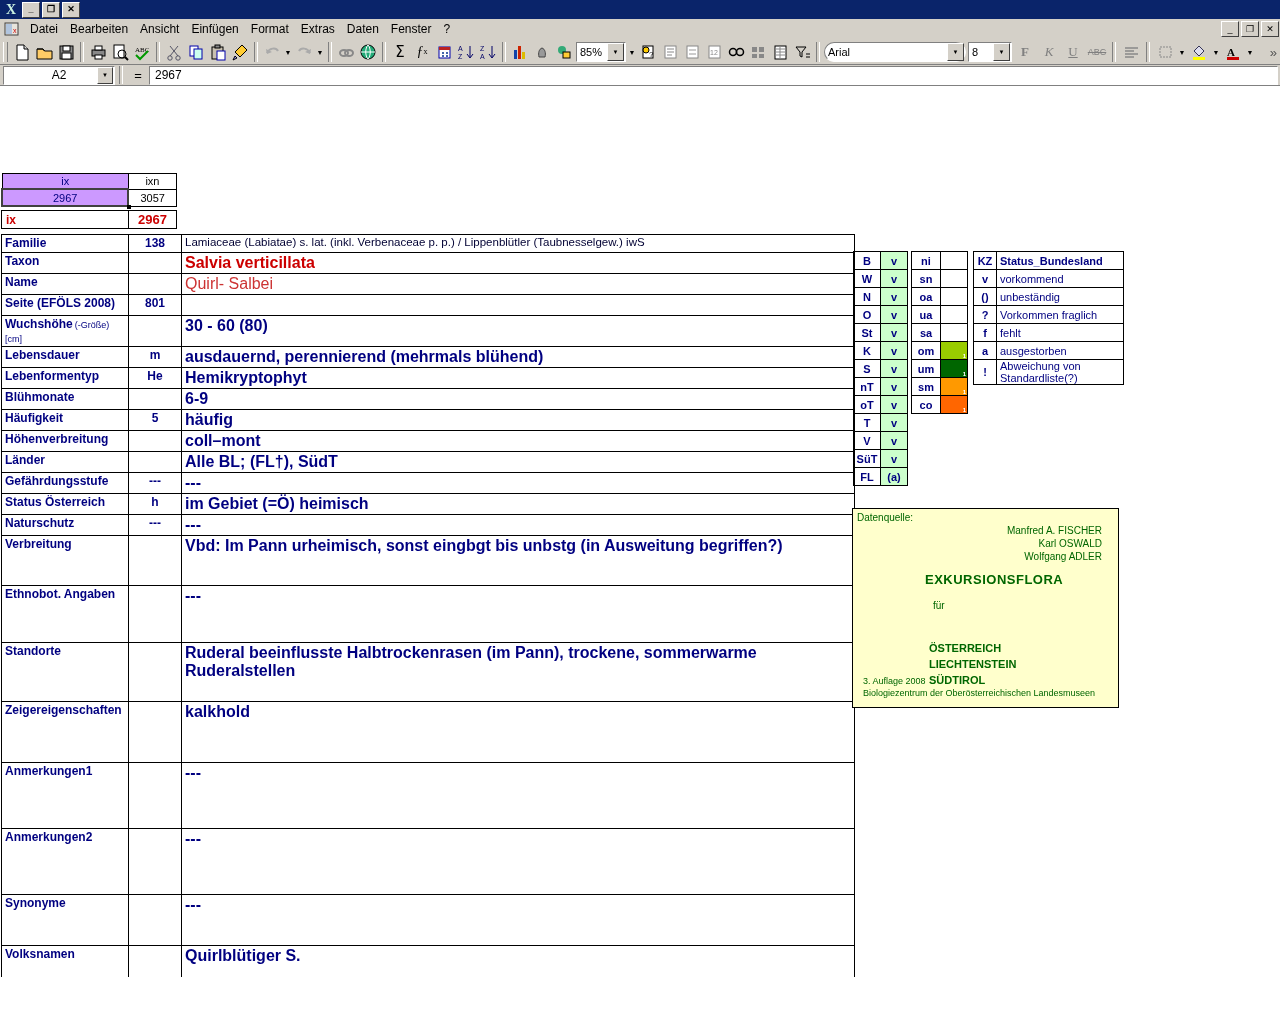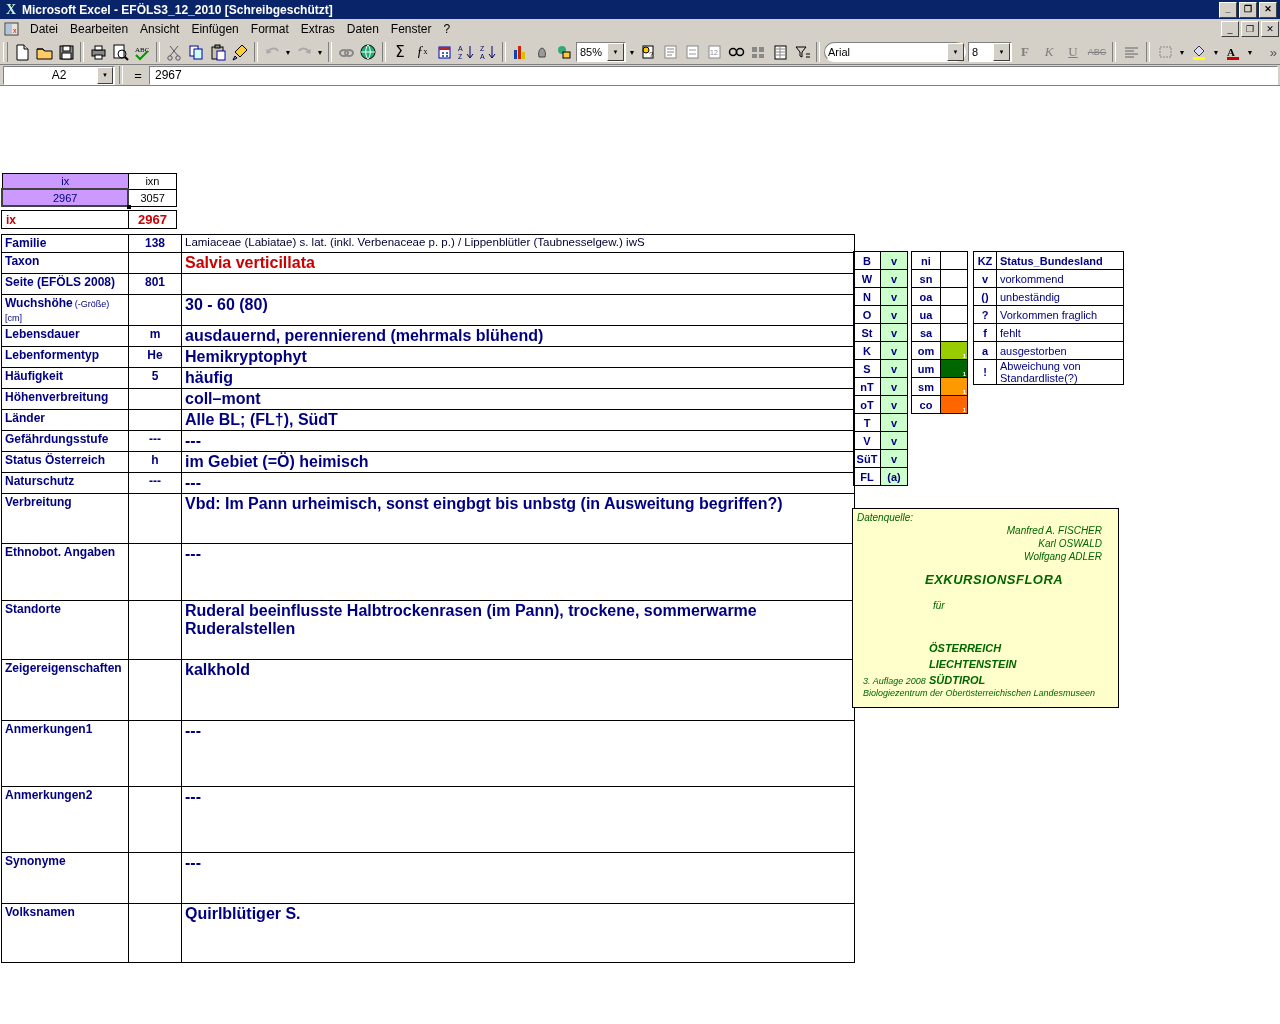--- a/index.html
+++ b/index.html
@@ -128,29 +128,28 @@
   
   .statusleg{position:absolute;border-collapse:collapse;}
   .statusleg td{border:1px solid #000000;font-size:11px;color:#000080;font-weight:bold;
                 height:17px;padding:0 3px;}
   .statusleg td.kz{width:16px;text-align:center;}
   .statusleg td.desc{width:120px;text-align:left;font-weight:normal;}
   
   .srcbox{
     position:absolute;left:852px;top:422px;width:265px;height:198px;
     background:#ffffcc;border:1px solid #000000;
-    color:#006600;font-size:10px;font-style:italic;
+    color:#006600;font-size:10px;
   }
 </style>
 </head>
 <body>
 
 <div class="titlebar">
   <span class="xl-logo">X</span>
-  <span class="title-text">Microsoft Excel - EFÖLS3_12_2010  [Schreibgeschützt]</span>
   <span class="wbtns">
     <span class="wbtn">_</span>
     <span class="wbtn">❐</span>
     <span class="wbtn">✕</span>
   </span>
 </div>
 
 <div class="menubar">
   <span class="sysicon">
     <svg width="15" height="14" viewBox="0 0 15 14">
@@ -458,39 +457,49 @@
         <tr style="height: 18px;">
           <td class="lbl">Familie</td>
           <td class="mid">138</td>
           <td class="val" style="color: rgb(0, 0, 51); font-weight: normal; font-size: 11.5px;">Lamiaceae (Labiatae) s. lat. (inkl. Verbenaceae p. p.)  /  Lippenblütler (Taubnesselgew.) iwS</td>
         </tr>
         <tr style="height: 18px;">
           <td class="lbl">Taxon</td>
           <td class="mid"></td>
           <td class="val" style="color: rgb(204, 0, 0);">Salvia verticillata</td>
         </tr>
+        <tr style="height: 19px;">
+          <td class="lbl">Name</td>
+          <td class="mid"></td>
+          <td class="val" style="color: rgb(204, 51, 51); font-weight: normal;">Quirl- Salbei</td>
+        </tr>
         <tr style="height: 21px;">
           <td class="lbl">Seite (EFÖLS 2008)</td>
           <td class="mid">801</td>
           <td class="val"></td>
         </tr>
         <tr style="height: 19px;">
           <td class="lbl"><span>Wuchshöhe</span><span style="font-size: 9px; font-weight: normal; margin-left: 2px;">(-Größe) [cm]</span></td>
           <td class="mid"></td>
           <td class="val"> 30 - 60 (80)</td>
         </tr>
         <tr style="height: 18px;">
           <td class="lbl">Lebensdauer</td>
           <td class="mid">m</td>
           <td class="val">ausdauernd, perennierend (mehrmals blühend)</td>
         </tr>
         <tr style="height: 19px;">
           <td class="lbl">Lebenformentyp</td>
           <td class="mid">He</td>
           <td class="val">Hemikryptophyt</td>
+        </tr>
+        <tr style="height: 18px;">
+          <td class="lbl">Blühmonate</td>
+          <td class="mid"></td>
+          <td class="val"> 6-9</td>
         </tr>
         <tr style="height: 18px;">
           <td class="lbl">Häufigkeit</td>
           <td class="mid">5</td>
           <td class="val">häufig</td>
         </tr>
         <tr style="height: 19px;">
           <td class="lbl">Höhenverbreitung</td>
           <td class="mid"></td>
           <td class="val">coll–mont</td>

